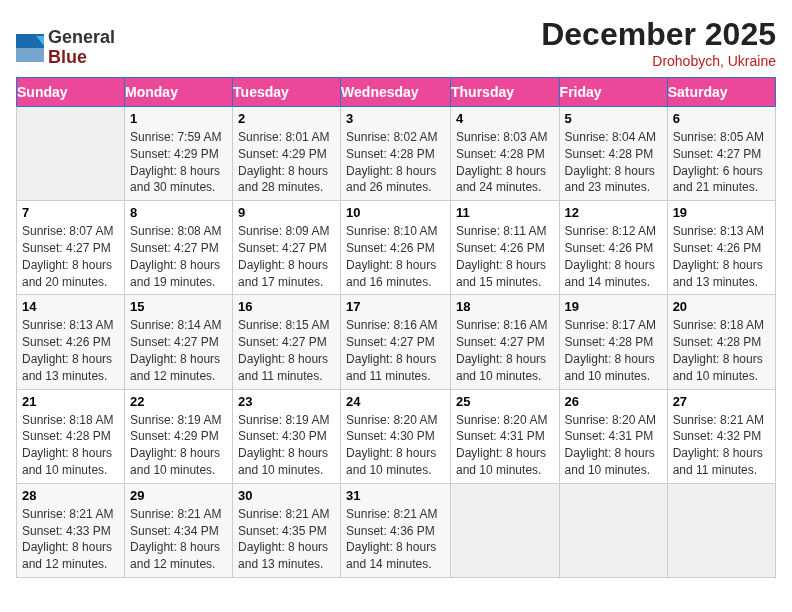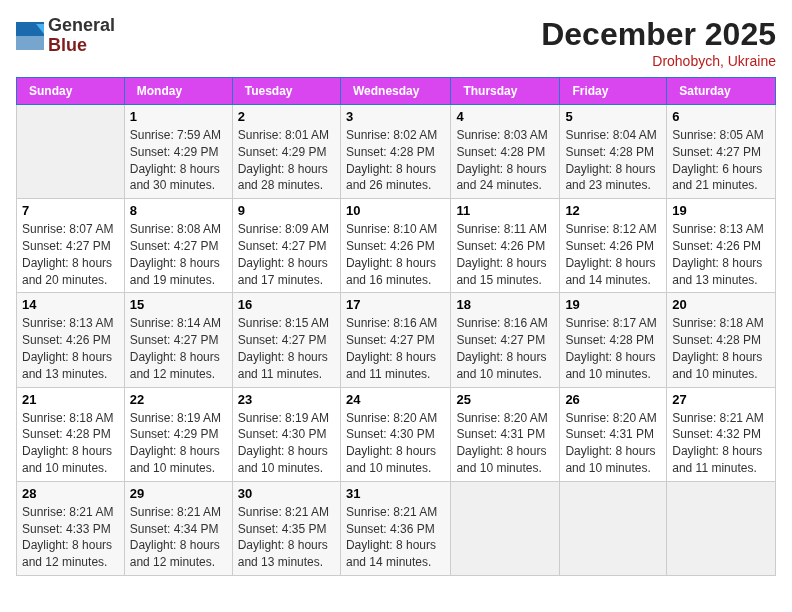--- a/index.html
+++ b/index.html
@@ -12,20 +12,21 @@
     }
     .header {
       display: flex;
       justify-content: space-between;
       align-items: flex-start;
       margin-bottom: 8px;
     }
     .logo {
       display: flex;
       align-items: center;
+      margin-top: 12px;
     }
     .logo-text {
       display: flex;
       flex-direction: column;
       font-size: 18px;
       font-weight: bold;
       line-height: 1.1;
     }
     .logo-text .general { color: #333; }
     .logo-text .blue { color: #7f1d1d; }
@@ -46,25 +47,25 @@
     .location {
       font-size: 14px;
       color: #b91c1c;
     }
     table {
       width: 100%;
       border-collapse: collapse;
       font-size: 11px;
     }
     thead tr th {
-      background-color: #d946ef;
+      background-color: #ec4899;
       color: #fff;
-      padding: 6px 12px;
+      padding: 6px 0;
       text-align: left;
-      font-size: 12px;
+      font-size: 14px;
       font-weight: bold;
       border: 1px solid #2a75c7;
     }
     tbody tr td {
       border: 1px solid #ccc;
       vertical-align: top;
       padding: 4px 5px;
       min-height: 80px;
       width: 113px;
     }

